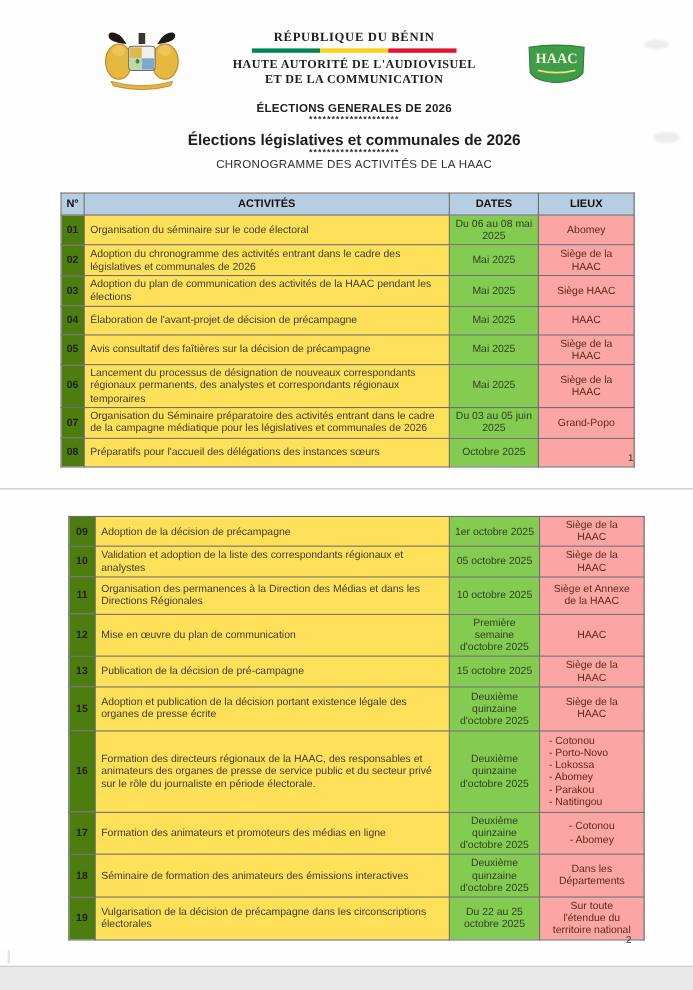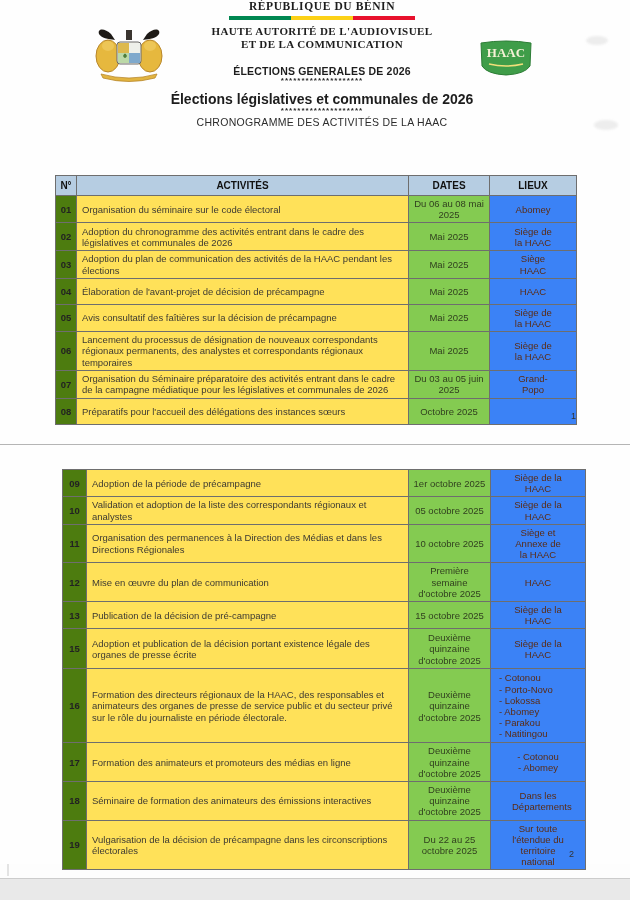--- a/index.html
+++ b/index.html
@@ -12,21 +12,21 @@
   .page2 { top:445px; height:419px; }
   .band-between { position:absolute; top:444px; left:0; width:630px; height:15px;
     background:linear-gradient(#c9c9c9,#e6e6e6); border-top:1px solid #b5b5b5; }
   .band-bottom { position:absolute; top:878px; left:0; width:630px; height:22px;
     background:#e9e9e9; border-top:1px solid #cccccc; }
   .edge-line { position:absolute; left:7px; top:460px; width:2px; height:416px; background:#e3e3e3; }
   .smudge { position:absolute; background:#ededed; border-radius:50%; filter:blur(1px); }
 
   
   .head-col { position:absolute; left:57px; top:0; width:530px; text-align:center; color:#1d1d1d; }
-  .republic { font-family:"Liberation Serif", serif; font-weight:bold;
+  .republic { margin-top:28px; font-family:"Liberation Serif", serif; font-weight:bold;
     font-size:11.5px; letter-spacing:.6px; }
   .flagline { width:186px; height:4px; margin:4px auto 0; display:flex; }
   .flagline span { flex:1; }
   .authority { font-family:"Liberation Serif", serif; font-weight:bold; font-size:11px;
     letter-spacing:.4px; margin-top:5px; line-height:1.22; }
   .elect-gen { margin-top:13px; font-weight:bold; font-size:10.5px; letter-spacing:.2px; }
   .stars { font-size:8px; font-weight:bold; letter-spacing:1px; line-height:1; color:#2a2a2a; }
   .doc-title { margin-top:6px; font-weight:bold; font-size:14px; }
   .subtitle { margin-top:1px; font-size:10.5px; letter-spacing:.3px; color:#2c2c2c; }
 
@@ -35,21 +35,21 @@
 
   
   table { border-collapse:collapse; table-layout:fixed; position:absolute; }
   .tbl1 { left:55px; top:175px; width:521px; }
   .tbl2 { left:62px; top:24px; width:523px; }
   td, th { border:1px solid #6e6e6e; font-size:9.5px; line-height:1.18; vertical-align:middle; }
   th { background:#b6cde2; color:#111; font-size:10px; padding:3px 2px; }
   .c-num { background:#4d7c0f; text-align:center; font-weight:bold; color:#222; width:21px; }
   .c-act { background:#ffe159; color:#3d3a32; text-align:left; padding:2px 5px; }
   .c-date { background:#84cb51; color:#31401f; text-align:center; padding:2px 3px; }
-  .c-lieu { background:#3b82f6; color:#5b2c14; text-align:center; padding:2px 21px; white-space:pre-line; }
+  .c-lieu { background:#fca5a5; color:#5b2c14; text-align:center; padding:2px 11px; white-space:pre-line; }
   .c-lieu.left { text-align:left; padding-left:8px; }
   .h20{height:20px}.h24{height:24px}.h26{height:26px}.h28{height:28px}
   .h30{height:30px}.h32{height:32px}.h34{height:34px}.h40{height:40px}.h74{height:74px}
 
   .pagenum { position:absolute; font-size:9px; color:#333; }
   .pn1 { left:571px; top:411px; }
   .pn2 { left:569px; top:404px; }
 </style>
 </head>
 <body>
@@ -178,21 +178,21 @@
     <table class="tbl2">
       <colgroup>
           <col style="width:24px">
           <col style="width:322px">
           <col style="width:82px">
           <col style="width:95px">
         </colgroup>
       <tbody>
           <tr class="h26">
             <td class="c-num">09</td>
-            <td class="c-act">Adoption de la période de précampagne</td>
+            <td class="c-act">Adoption de la décision de précampagne</td>
             <td class="c-date">1er octobre 2025</td>
             <td class="c-lieu">Siège de la HAAC</td>
           </tr>
       <tr class="h26">
             <td class="c-num">10</td>
             <td class="c-act">Validation et adoption de la liste des correspondants régionaux et analystes</td>
             <td class="c-date">05 octobre 2025</td>
             <td class="c-lieu">Siège de la HAAC</td>
           </tr>
       <tr class="h34">

